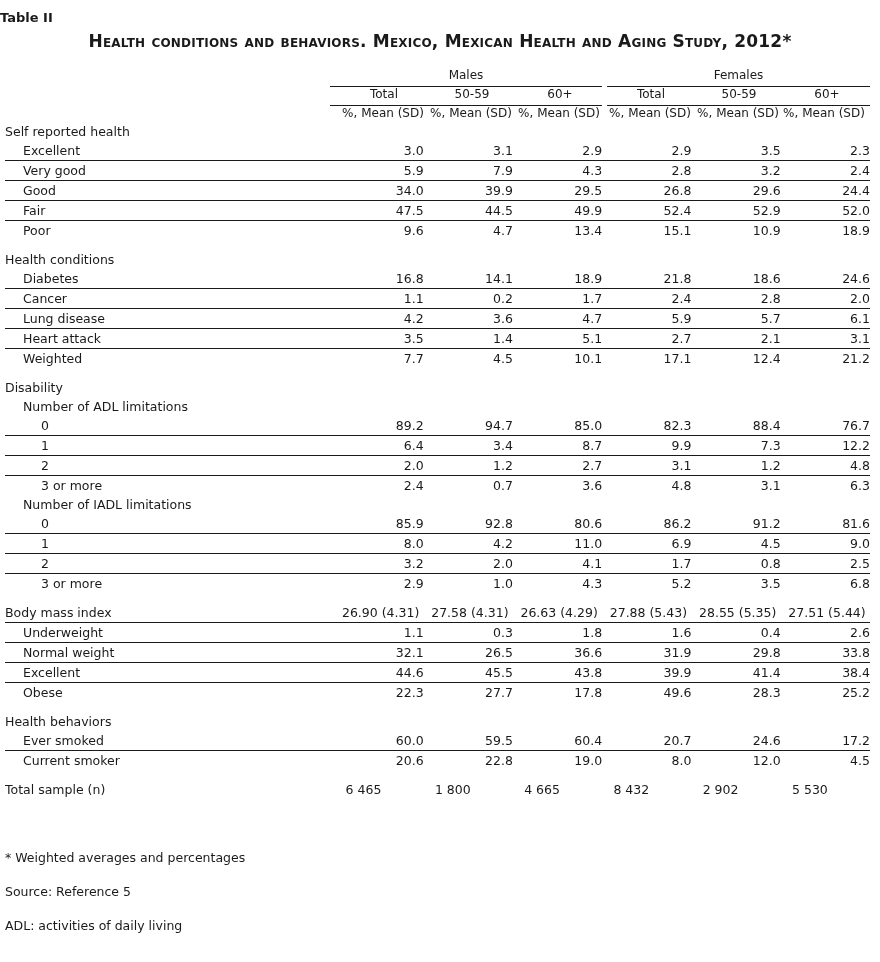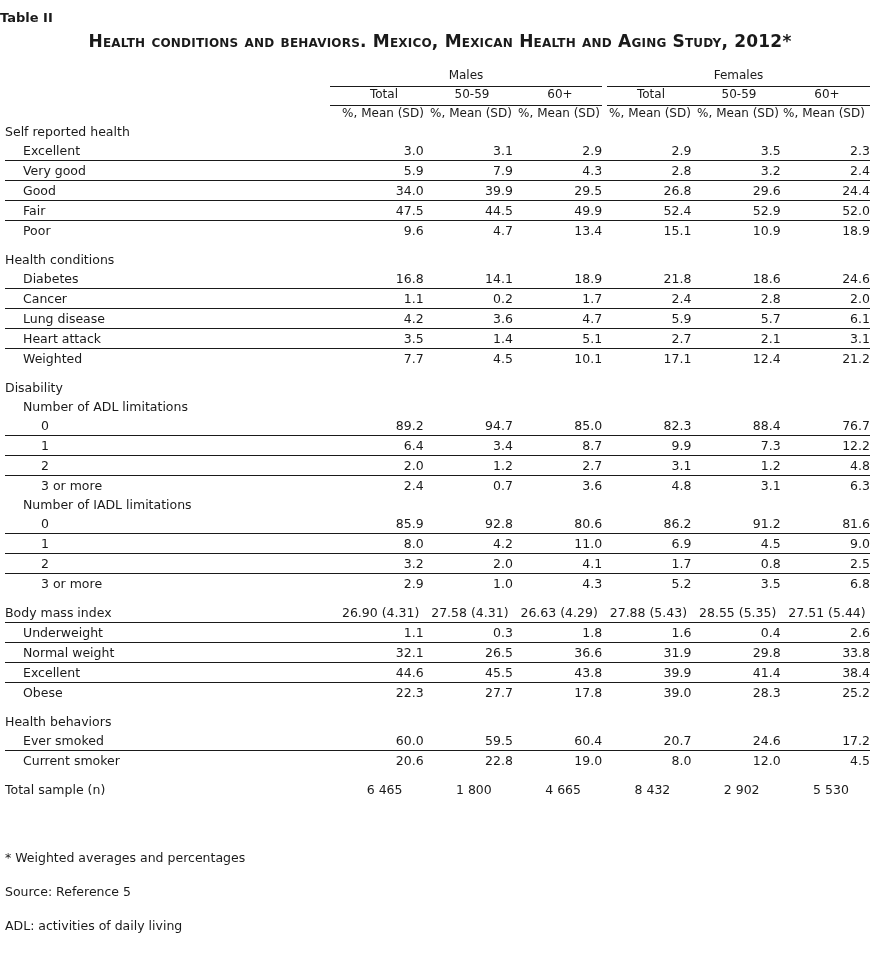--- a/index.html
+++ b/index.html
@@ -11,21 +11,21 @@
               font-weight: bold; font-size: 17px; font-variant: small-caps; letter-spacing: 0.2px; }
   .hdr { position: absolute; font-size: 12px; text-align: center; }
   .hline { position: absolute; height: 0; border-top: 1.3px solid #1a1a1a; }
   table.main { position: absolute; top: 122px; left: 5px; width: 865px; border-collapse: collapse;
                font-size: 12.5px; }
   table.main td { padding: 0; height: 19px; line-height: 19px; white-space: nowrap; }
   td.lbl { width: 325px; }
   td.num { width: 90px; text-align: right; padding-right: 0; }
   td.num span { display: inline-block; width: 62px; text-align: right; }
   td.num.bmi span { width: 86px; text-align: center; }
-  td.num.n span { width: 78px; text-align: center; padding-left: 4px; }
+  td.num.n span { width: 78px; text-align: left; padding-left: 4px; }
   tr.sep td { border-bottom: 1.3px solid #1a1a1a; }
   .i1 { padding-left: 18px !important; }
   .i2 { padding-left: 36px !important; }
   tr.gap td { height: 10px; line-height: 10px; }
   .foot { position: absolute; left: 5px; font-size: 12.5px; }
 </style>
 </head>
 <body>
 
 <div class="title">Table II</div>
@@ -304,21 +304,21 @@
         <td class="num"><span>43.8</span></td>
         <td class="num"><span>39.9</span></td>
         <td class="num"><span>41.4</span></td>
         <td class="num"><span>38.4</span></td>
       </tr>
       <tr>
         <td class="lbl i1">Obese</td>
         <td class="num"><span>22.3</span></td>
         <td class="num"><span>27.7</span></td>
         <td class="num"><span>17.8</span></td>
-        <td class="num"><span>39.0</span></td>
+        <td class="num"><span>49.6</span></td>
         <td class="num"><span>28.3</span></td>
         <td class="num"><span>25.2</span></td>
       </tr>
       <tr class="gap">
         <td colspan="7"></td>
       </tr>
       <tr>
         <td class="lbl">Health behaviors</td>
         <td class="num"></td>
         <td class="num"></td>

